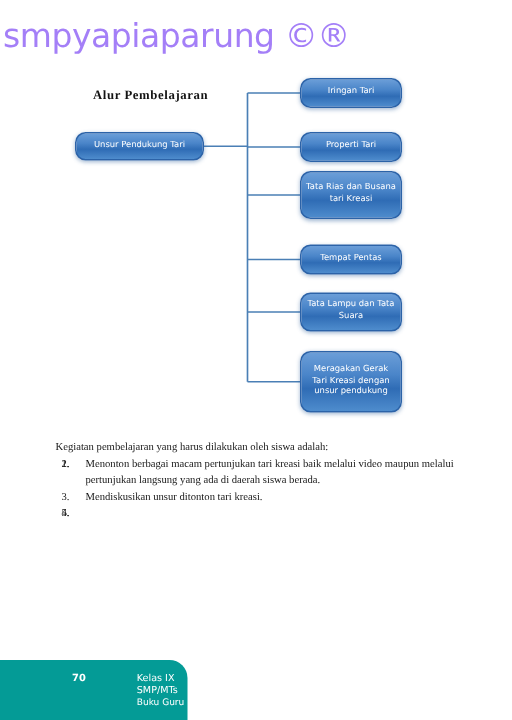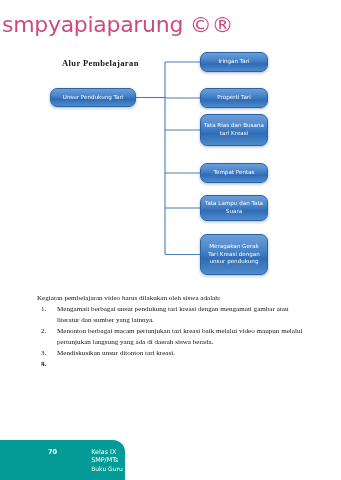--- a/index.html
+++ b/index.html
@@ -19,21 +19,21 @@
 
   
   #watermark {
     position: absolute;
     left: 2px;
     top: 12px;
     font-family: "DejaVu Sans", sans-serif;
     font-size: 22px;
     line-height: 26px;
     letter-spacing: -0.3px;
-    color: #be185d;
+    color: #8b5cf6;
     opacity: 0.78;
     white-space: nowrap;
   }
 
   
   #section-heading {
     position: absolute;
     left: 62px;
     top: 38px;
     font-family: "Liberation Serif", serif;
@@ -202,25 +202,24 @@
   <div class="node" id="node-5">
     <span>Tata Lampu dan Tata Suara</span>
   </div>
 
   <div class="node" id="node-6">
     <span>Meragakan Gerak Tari Kreasi dengan unsur pendukung</span>
   </div>
 </div>
 
 <div id="body-text">
-  <p id="intro-line">Kegiatan pembelajaran video harus dilakukan oleh siswa adalah:</p>
+  <p id="intro-line">Kegiatan pembelajaran yang harus dilakukan oleh siswa adalah:</p>
   <ol id="steps-list">
     <li>
       <span class="num">1.</span>
-      <span>Mengamati berbagai unsur pendukung tari kreasi dengan mengamati gambar atau literatur dan sumber yang lainnya.</span>
     </li>
     <li>
       <span class="num">2.</span>
       <span>Menonton berbagai macam pertunjukan tari kreasi baik melalui video maupun melalui pertunjukan langsung yang ada di daerah siswa berada.</span>
     </li>
     <li>
       <span class="num">3.</span>
       <span>Mendiskusikan unsur ditonton tari kreasi.</span>
     </li>
     <li>

